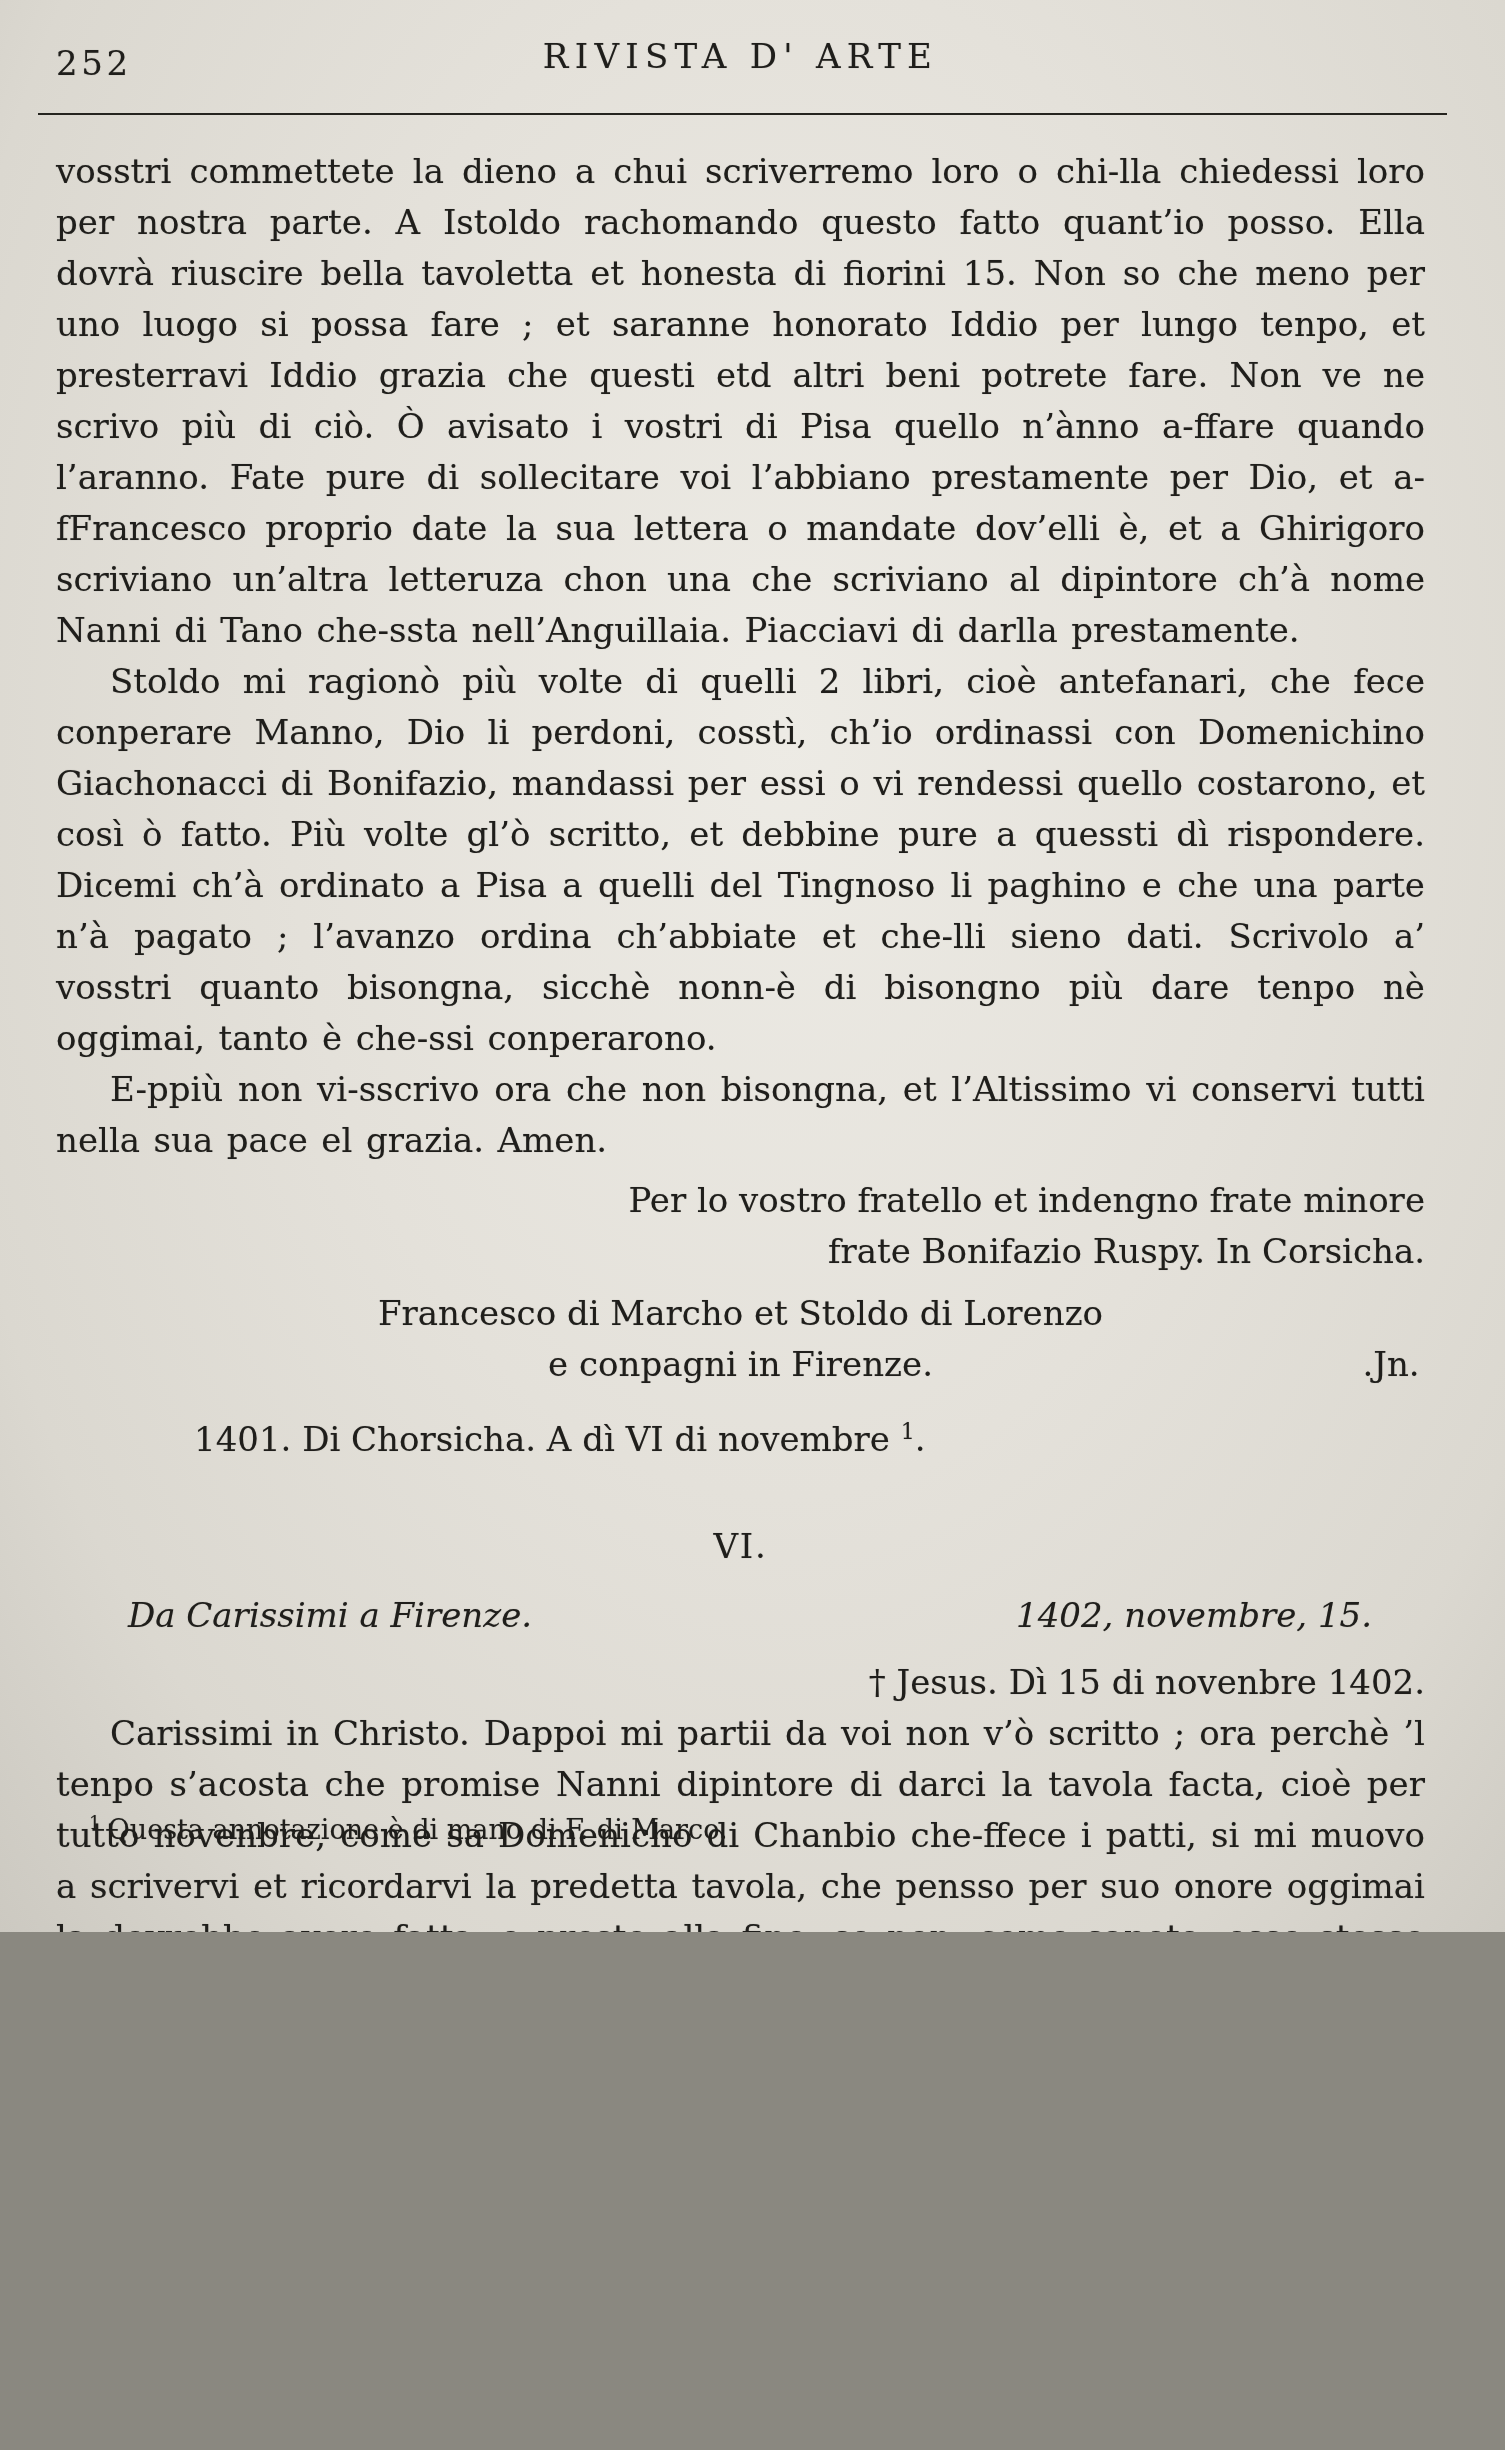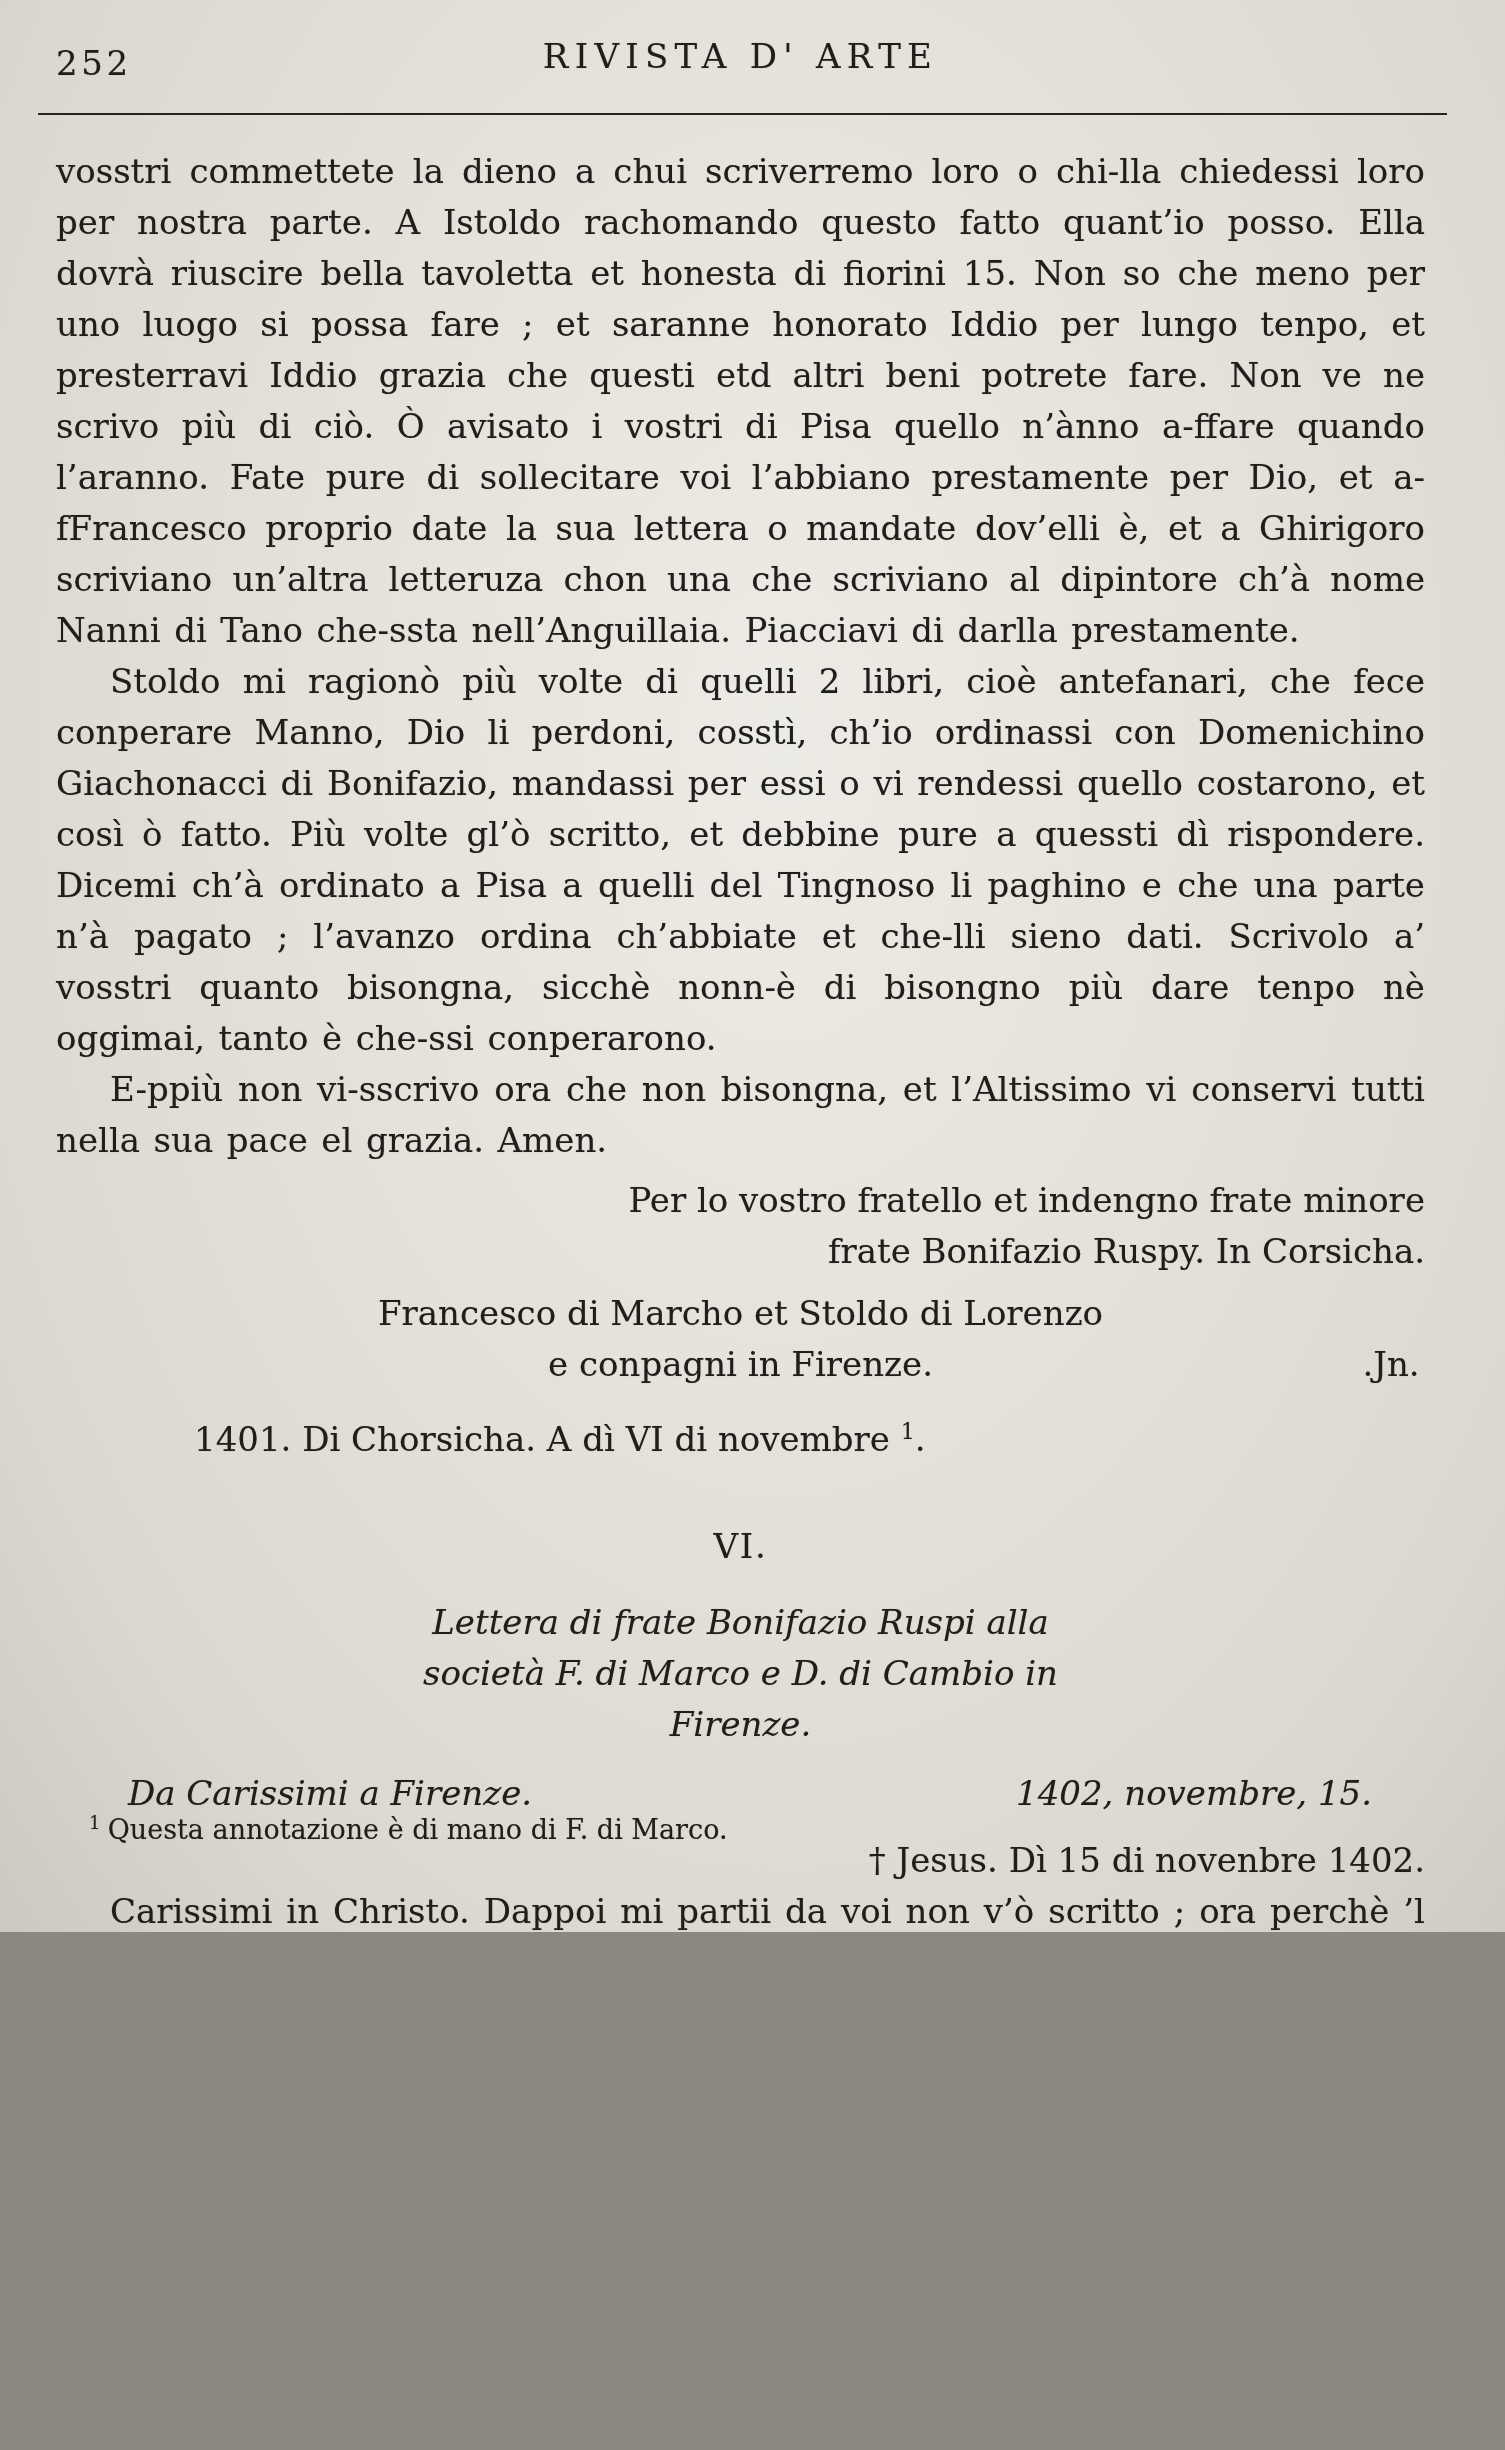--- a/index.html
+++ b/index.html
@@ -76,25 +76,20 @@
     <div class="address-block">
       <div>Francesco di Marcho et Stoldo di Lorenzo</div>
       <div>e conpagni in Firenze.</div>
       <span class="address-mark">.Jn.</span>
     </div>
 
     <div class="dateline"><span>1401. Di Chorsicha. A dì VI di novembre</span>&nbsp;<sup class="note-ref">1</sup><span>.</span></div>
 
     <div class="section-heading">VI.</div>
 
-    <div class="letter-title">
-      <div>Lettera di frate Bonifazio Ruspi alla</div>
-      <div>società F. di Marco e D. di Cambio in</div>
-      <div>Firenze.</div>
-    </div>
 
     <div class="sender-date-row">
       <span>Da Carissimi a Firenze.</span>
       <span>1402, novembre, 15.</span>
     </div>
 
     <div class="salutation">† Jesus. Dì 15 di novenbre 1402.</div>
 
     <p class="indent letter-body">Carissimi in Christo. Dappoi mi partii da voi non v’ò scritto ; ora perchè ’l tenpo s’acosta che promise Nanni dipintore di darci la tavola facta, cioè per tutto novenbre, come sa Domenicho di Chanbio che-ffece i patti, si mi muovo a scrivervi et ricordarvi la predetta tavola, che pensso per suo onore oggimai la dovrebbe avere fatta, o presto alla fine, se non, come sapete, esso stesso si condannò di certa pena. Or come si sia, pur far si debba se fatta nonn-è et qui si debba mandare, et</p>
   </div>

